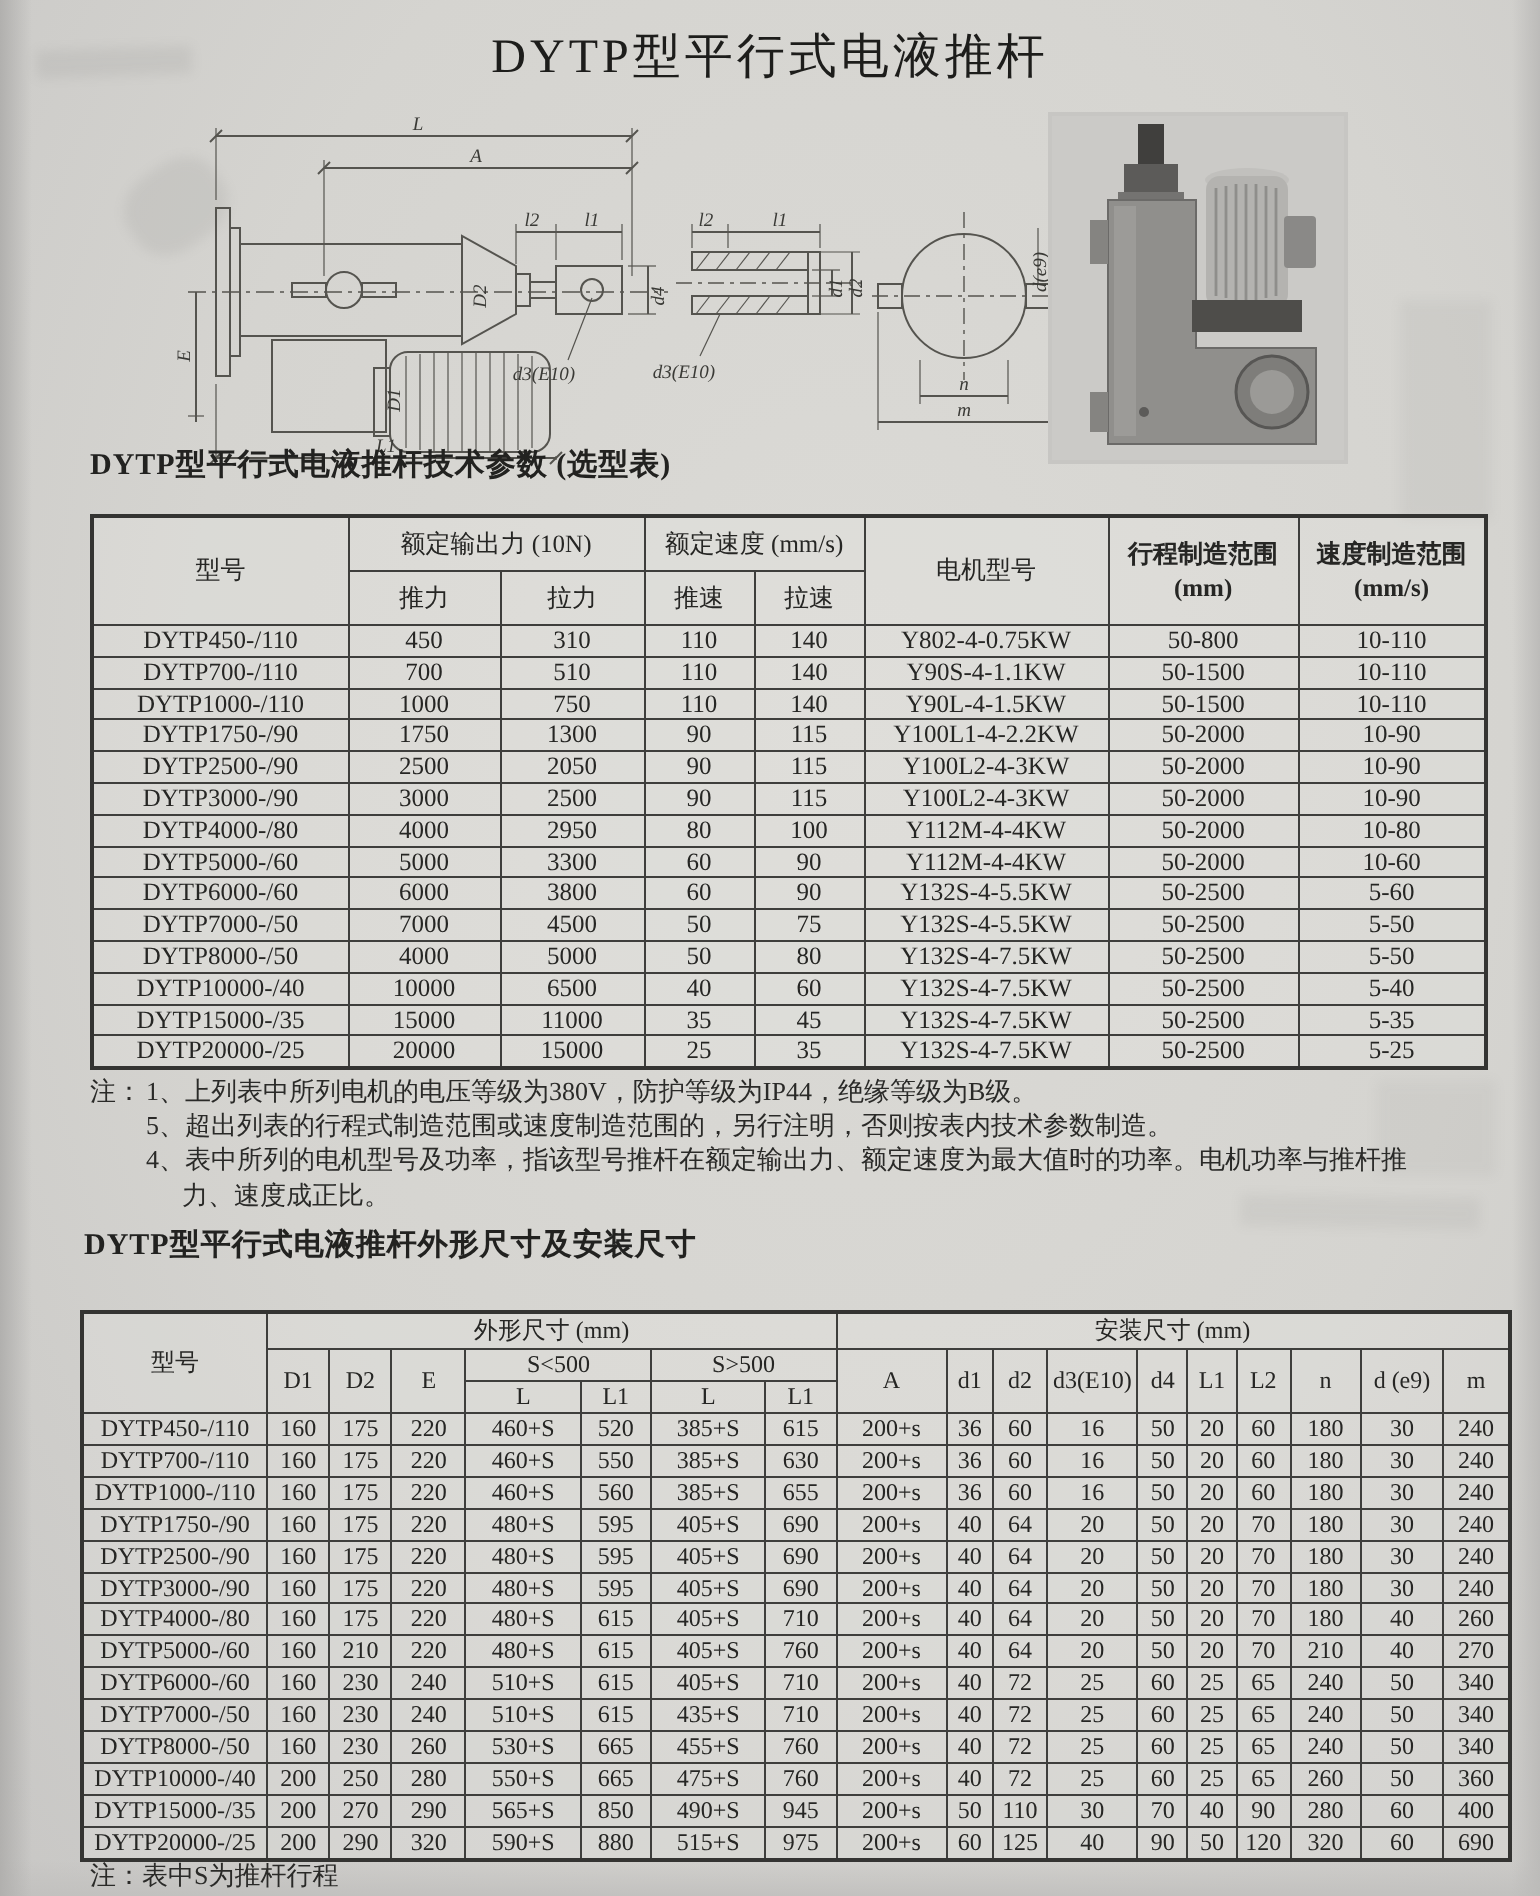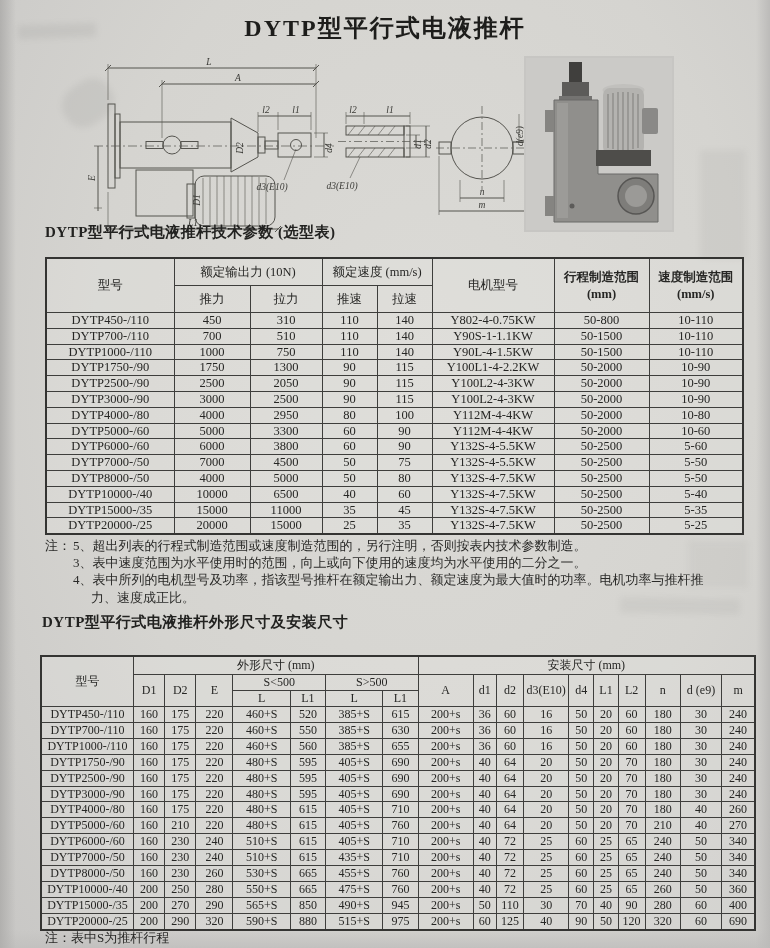--- a/index.html
+++ b/index.html
@@ -14,21 +14,21 @@
       radial-gradient(ellipse at 55% 38%,#dbdad6 0%,#d5d4d0 55%,#c8c7c5 100%);
   }
   .artifact{position:absolute;pointer-events:none;opacity:.10;filter:blur(3px);background:#6a6a68;}
   #art1{left:18px;top:24px;width:78px;height:14px;transform:rotate(-2deg);}
   #art2{left:62px;top:82px;width:52px;height:42px;transform:rotate(-35deg);border-radius:40%;}
   #art3{left:700px;top:150px;width:46px;height:110px;opacity:.07;}
   #art4{left:620px;top:598px;width:120px;height:16px;transform:rotate(1deg);opacity:.08;}
   #art5{left:688px;top:540px;width:60px;height:48px;opacity:.06;}
 
   #title{position:absolute;top:12px;left:0;width:100%;text-align:center;
-    font-size:24px;font-weight:bold;letter-spacing:2px;color:#1d1d1b;}
+    font-size:24px;font-weight:normal;letter-spacing:2px;color:#1d1d1b;}
 
   .section-heading{position:absolute;font-size:15px;font-weight:bold;color:#222220;letter-spacing:.5px;}
   #heading1{left:45px;top:223px;}
   #heading2{left:42px;top:613px;}
 
   #drawing{position:absolute;left:88px;top:56px;}
   #photo{position:absolute;left:524px;top:56px;}
 
   table{border-collapse:collapse;table-layout:fixed;background:rgba(235,234,230,.25);}
   #table1{position:absolute;left:45px;top:257px;width:697px;font-size:12.5px;}
@@ -262,21 +262,21 @@
           <td>Y802-4-0.75KW</td>
           <td>50-800</td>
           <td>10-110</td>
         </tr>
         <tr>
           <td>DYTP700-/110</td>
           <td>700</td>
           <td>510</td>
           <td>110</td>
           <td>140</td>
-          <td>Y90S-1-1.1KW</td>
+          <td>Y90S-4-1.1KW</td>
           <td>50-1500</td>
           <td>10-110</td>
         </tr>
         <tr>
           <td>DYTP1000-/110</td>
           <td>1000</td>
           <td>750</td>
           <td>110</td>
           <td>140</td>
           <td>Y90L-4-1.5KW</td>
@@ -392,22 +392,22 @@
           <td>Y132S-4-7.5KW</td>
           <td>50-2500</td>
           <td>5-25</td>
         </tr>
       </tbody>
   </table>
 
   <div id="notes">
     <span id="notes-label">注：</span>
     <div>
+        <div class="note-line">1、上列表中所列电机的电压等级为380V，防护等级为IP44，绝缘等级为B级。</div>
         <div class="note-line">5、超出列表的行程式制造范围或速度制造范围的，另行注明，否则按表内技术参数制造。</div>
-        <div class="note-line">3、表中速度范围为水平使用时的范围，向上或向下使用的速度均为水平使用的二分之一。</div>
         <div class="note-line">4、表中所列的电机型号及功率，指该型号推杆在额定输出力、额定速度为最大值时的功率。电机功率与推杆推力、速度成正比。</div>
       </div>
   </div>
 
   <div id="heading2" class="section-heading">DYTP型平行式电液推杆外形尺寸及安装尺寸</div>
 
   <table id="table2">
     <colgroup>
       <col style="width:92px">
         <col style="width:31px">

